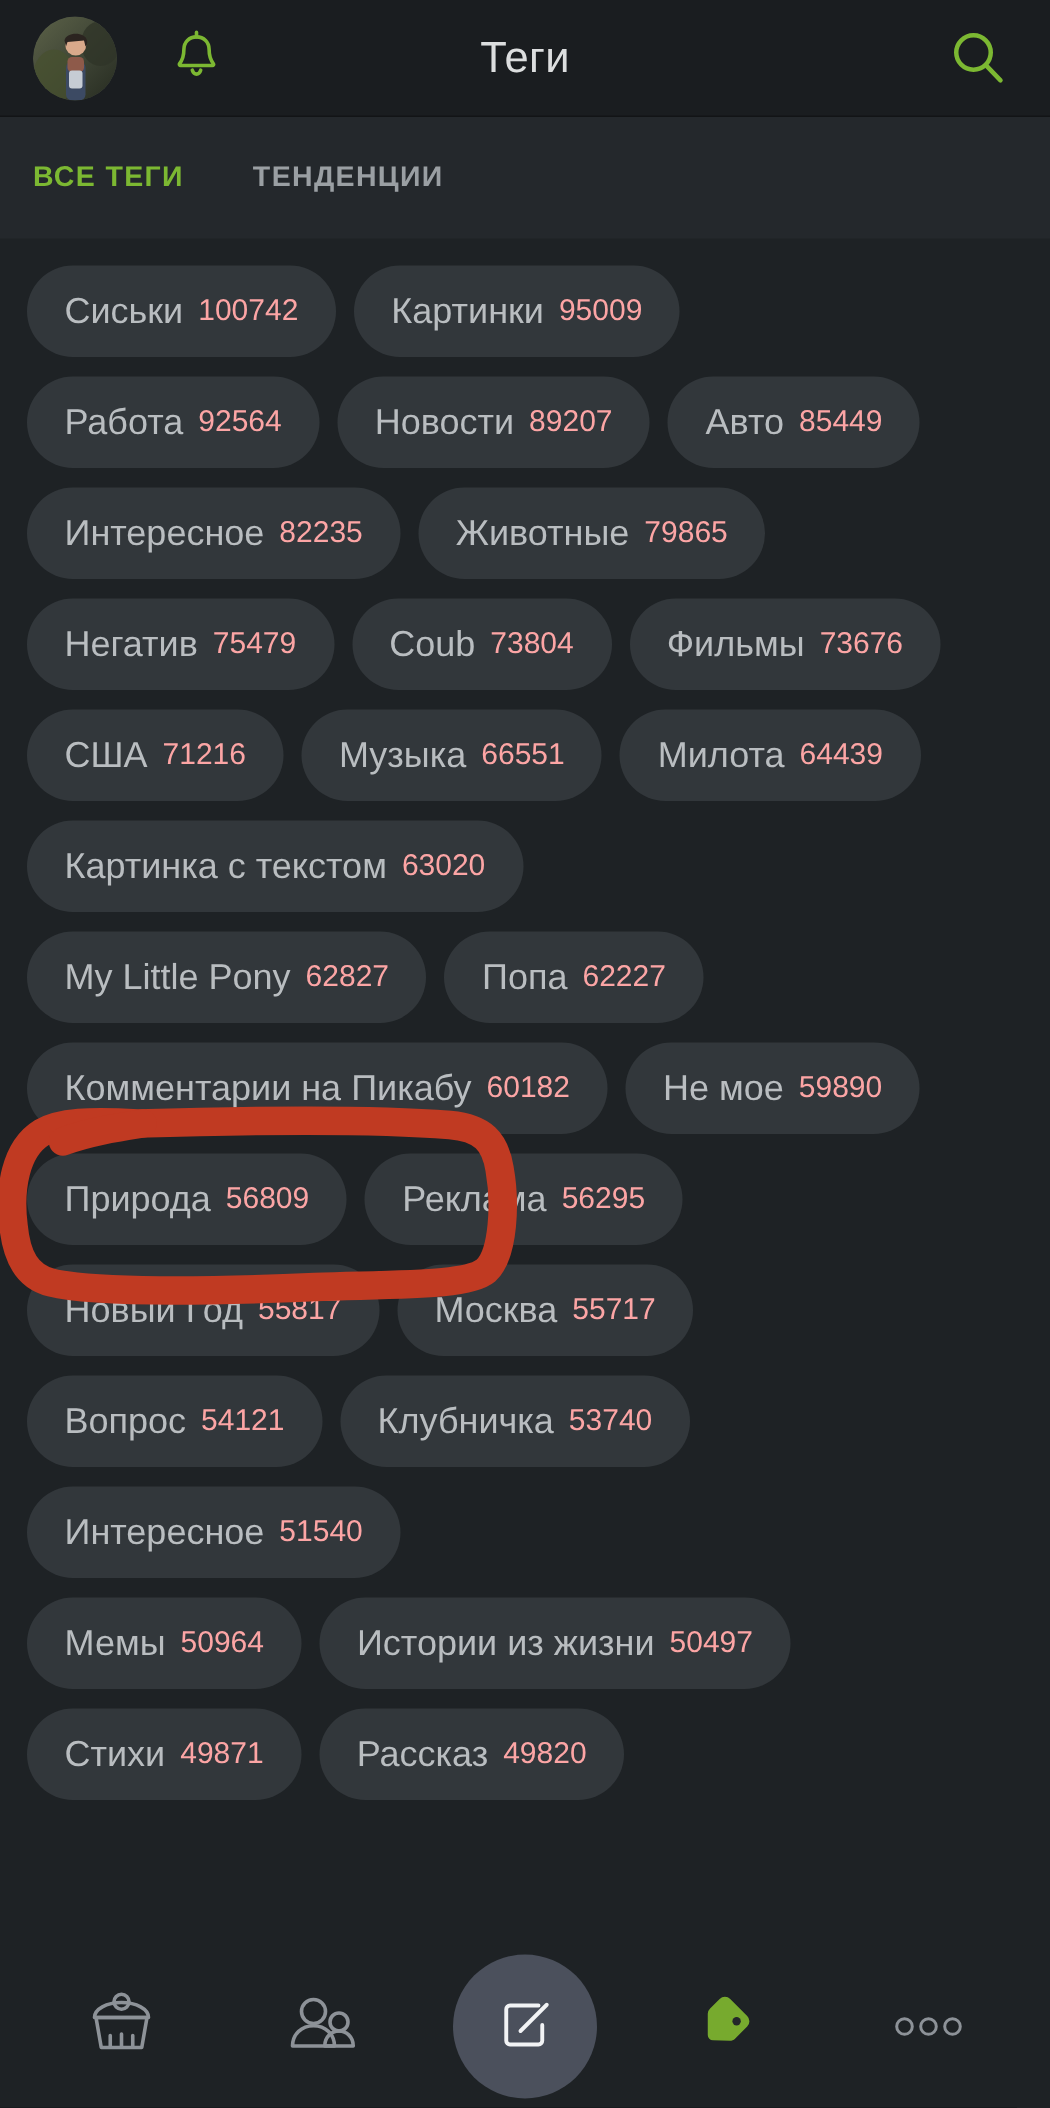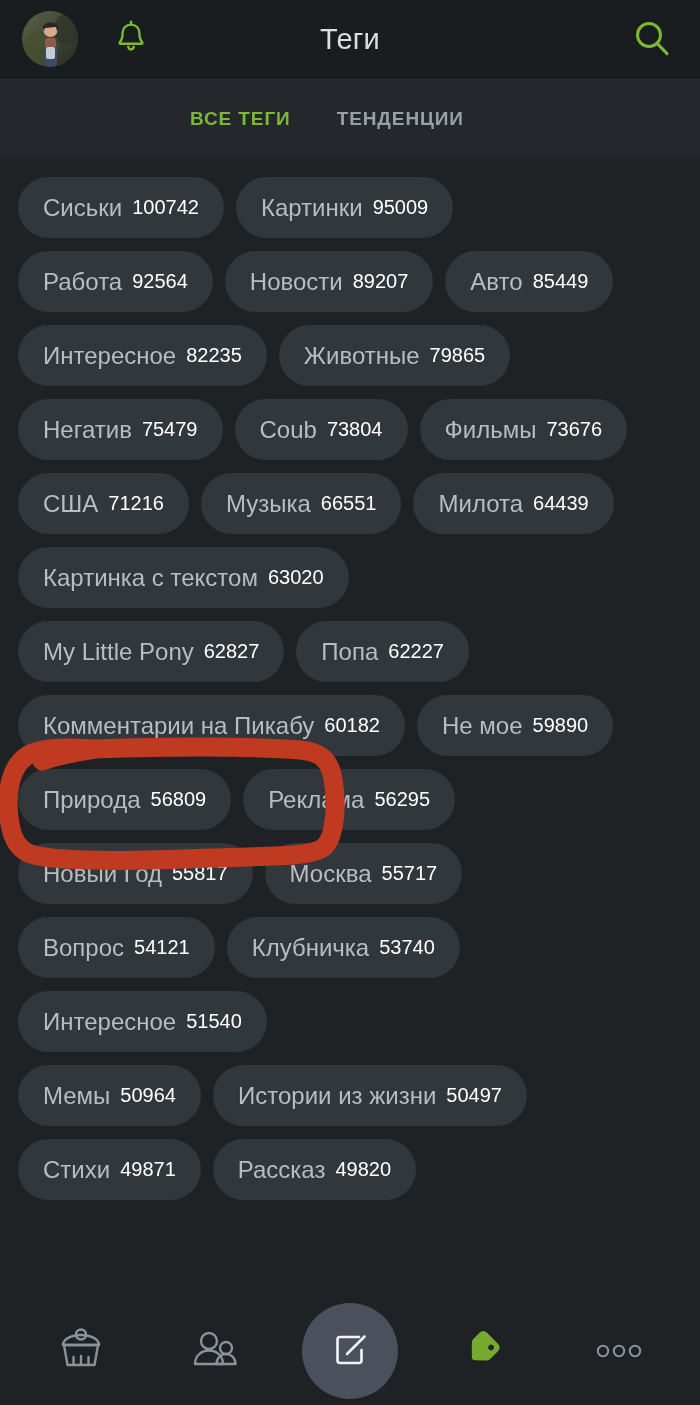--- a/index.html
+++ b/index.html
@@ -82,21 +82,20 @@
 
   
   .tabs {
     height: 81px;
     flex: 0 0 81px;
     background: #24282c;
     display: flex;
     align-items: center;
     padding: 0 22px;
     box-sizing: border-box;
-    justify-content: center;
   }
   .tab {
     font-size: 19px;
     font-weight: bold;
     letter-spacing: .9px;
     color: #9a9fa3;
     margin-right: 46px;
     white-space: nowrap;
   }
   .tab.active { color: #7cb832; }
@@ -123,21 +122,21 @@
     padding: 16px 25px;
     margin-right: 12px;
     box-sizing: border-box;
     white-space: nowrap;
   }
   .chip-label {
     color: #b9bdc0;
     font-size: 24px;
   }
   .chip-count {
-    color: #ffffff;
+    color: #fca5a5;
     font-size: 20px;
     margin-left: 10px;
   }
 
   
   .annotation {
     position: absolute;
     left: 0;
     top: 576px;
     width: 360px;

